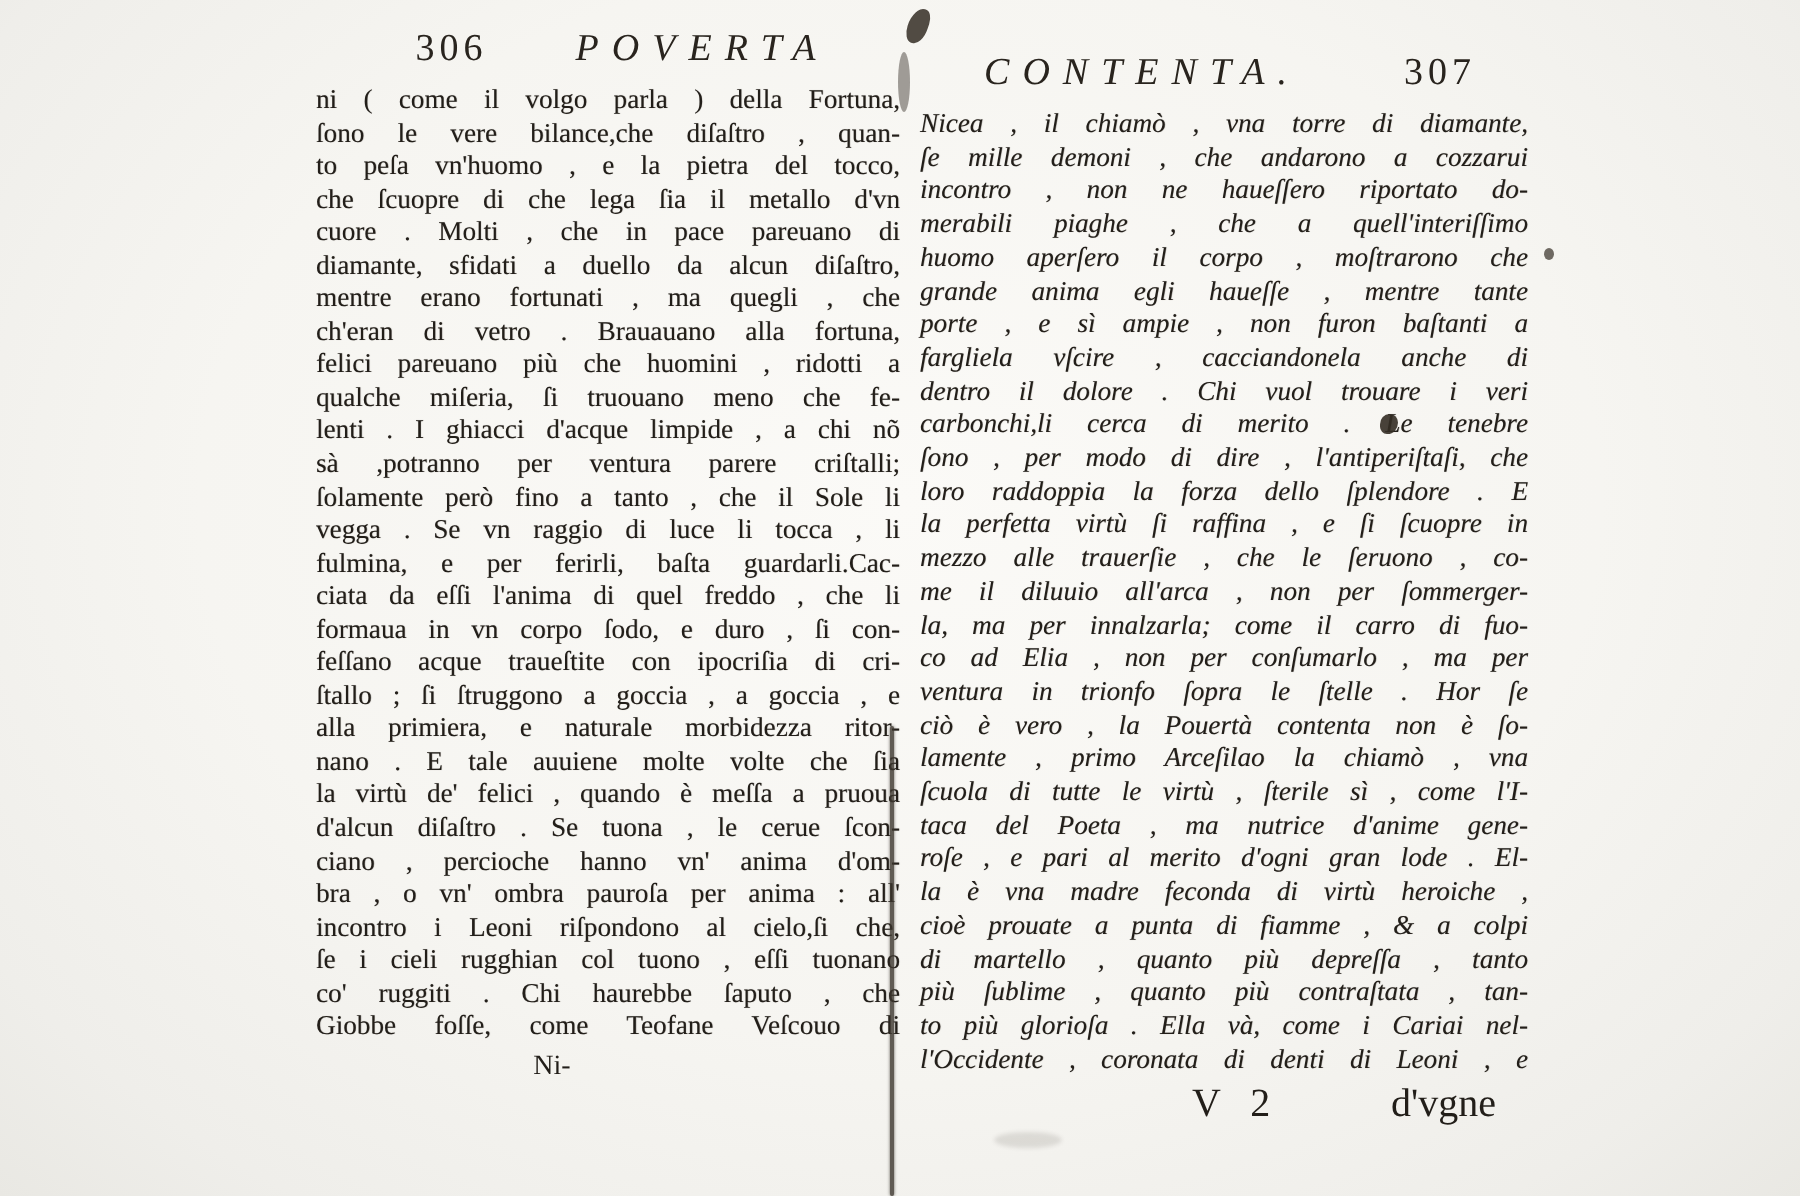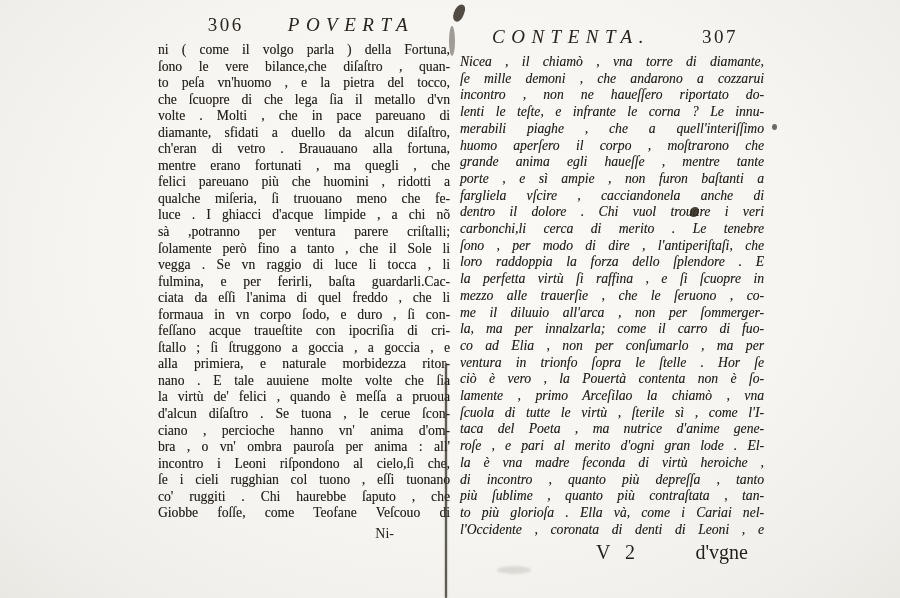--- a/index.html
+++ b/index.html
@@ -20,21 +20,21 @@
   .runtitle { font-style:italic; font-size:19px; letter-spacing:6.5px; color:#29241e; }
 
   .textblock { width:100%; }
   .line {
     font-size:13.6px; text-align:justify; text-align-last:justify;
     color:#221e19; text-shadow:0.2px 0.2px 0.35px rgba(45,38,30,0.45);
   }
   .page-left  .line { line-height:16.55px; }
   .page-right .line { line-height:16.7px;font-style:italic; }
 
-  .catchrow { margin-top:4px; height:18px; text-align:right; padding-right:56px; font-size:14px; }
+  .catchrow { margin-top:4px; height:18px; text-align:center; padding-right:56px; font-size:14px; }
   .footer   { position:relative; margin-top:3px; height:18px; font-size:20px; }
   .signature { position:absolute; left:136px; letter-spacing:5px; }
   .catchword-r { position:absolute; right:16px; }
 
   .gutter-line {
     position:absolute; left:445px; top:363px; width:2px; height:235px;
     background:#3b352d; opacity:.8; box-shadow:0 0 1.6px #3b352d; border-radius:1px;
   }
   .blot { position:absolute; background:#342d25; }
   .blot-1 { left:454px; top:4px;  width:10px; height:18px; opacity:.85; border-radius:62% 38% 55% 45%; transform:rotate(18deg); }
@@ -51,27 +51,27 @@
   <div class="page page-left">
     <div class="header">
       <span class="pagenum">306</span>
       <span class="runtitle">POVERTA</span>
     </div>
     <div class="textblock">
         <div class="line">ni ( come il volgo parla ) della Fortuna,</div>
         <div class="line">ſono le vere bilance,che diſaſtro , quan-</div>
         <div class="line">to peſa vn'huomo , e la pietra del tocco,</div>
         <div class="line">che ſcuopre di che lega ſia il metallo d'vn</div>
-        <div class="line">volte . Molti , che in pace pareuano di</div>
+        <div class="line">cuore . Molti , che in pace pareuano di</div>
         <div class="line">diamante, sfidati a duello da alcun diſaſtro,</div>
+        <div class="line">mentre erano fortunati , ma quegli , che</div>
         <div class="line">ch'eran di vetro . Brauauano alla fortuna,</div>
-        <div class="line">mentre erano fortunati , ma quegli , che</div>
         <div class="line">felici pareuano più che huomini , ridotti a</div>
         <div class="line">qualche miſeria, ſi truouano meno che fe-</div>
-        <div class="line">luce . I ghiacci d'acque limpide , a chi nõ</div>
+        <div class="line">lenti . I ghiacci d'acque limpide , a chi nõ</div>
         <div class="line">sà ,potranno per ventura parere criſtalli;</div>
         <div class="line">ſolamente però fino a tanto , che il Sole li</div>
         <div class="line">vegga . Se vn raggio di luce li tocca , li</div>
         <div class="line">fulmina, e per ferirli, baſta guardarli.Cac-</div>
         <div class="line">ciata da eſſi l'anima di quel freddo , che li</div>
         <div class="line">formaua in vn corpo ſodo, e duro , ſi con-</div>
         <div class="line">feſſano acque traueſtite con ipocriſia di cri-</div>
         <div class="line">ſtallo ; ſi ſtruggono a goccia , a goccia , e</div>
         <div class="line">alla primiera, e naturale morbidezza ritor-</div>
         <div class="line">nano . E tale auuiene molte volte che ſia</div>
@@ -91,21 +91,20 @@
 
   <div class="page page-right">
     <div class="header">
       <span class="runtitle">CONTENTA.</span>
       <span class="pagenum">307</span>
     </div>
     <div class="textblock">
         <div class="line">Nicea , il chiamò , vna torre di diamante,</div>
         <div class="line">ſe mille demoni , che andarono a cozzarui</div>
         <div class="line">incontro , non ne haueſſero riportato do-</div>
-        <div class="line">lenti le teſte, e infrante le corna ? Le innu-</div>
         <div class="line">merabili piaghe , che a quell'interiſſimo</div>
         <div class="line">huomo aperſero il corpo , moſtrarono che</div>
         <div class="line">grande anima egli haueſſe , mentre tante</div>
         <div class="line">porte , e sì ampie , non furon baſtanti a</div>
         <div class="line">fargliela vſcire , cacciandonela anche di</div>
         <div class="line">dentro il dolore . Chi vuol trouare i veri</div>
         <div class="line">carbonchi,li cerca di merito . Le tenebre</div>
         <div class="line">ſono , per modo di dire , l'antiperiſtaſi, che</div>
         <div class="line">loro raddoppia la forza dello ſplendore . E</div>
         <div class="line">la perfetta virtù ſi raffina , e ſi ſcuopre in</div>
@@ -113,21 +112,22 @@
         <div class="line">me il diluuio all'arca , non per ſommerger-</div>
         <div class="line">la, ma per innalzarla; come il carro di fuo-</div>
         <div class="line">co ad Elia , non per conſumarlo , ma per</div>
         <div class="line">ventura in trionfo ſopra le ſtelle . Hor ſe</div>
         <div class="line">ciò è vero , la Pouertà contenta non è ſo-</div>
         <div class="line">lamente , primo Arceſilao la chiamò , vna</div>
         <div class="line">ſcuola di tutte le virtù , ſterile sì , come l'I-</div>
         <div class="line">taca del Poeta , ma nutrice d'anime gene-</div>
         <div class="line">roſe , e pari al merito d'ogni gran lode . El-</div>
         <div class="line">la è vna madre feconda di virtù heroiche ,</div>
-        <div class="line">di incontro , quanto più depreſſa , tanto</div>
+        <div class="line">cioè prouate a punta di fiamme , &amp; a colpi</div>
+        <div class="line">di martello , quanto più depreſſa , tanto</div>
         <div class="line">più ſublime , quanto più contraſtata , tan-</div>
         <div class="line">to più glorioſa . Ella và, come i Cariai nel-</div>
         <div class="line">l'Occidente , coronata di denti di Leoni , e</div>
       </div>
     <div class="footer">
       <span class="signature">V 2</span>
       <span class="catchword-r">d'vgne</span>
     </div>
   </div>
 

